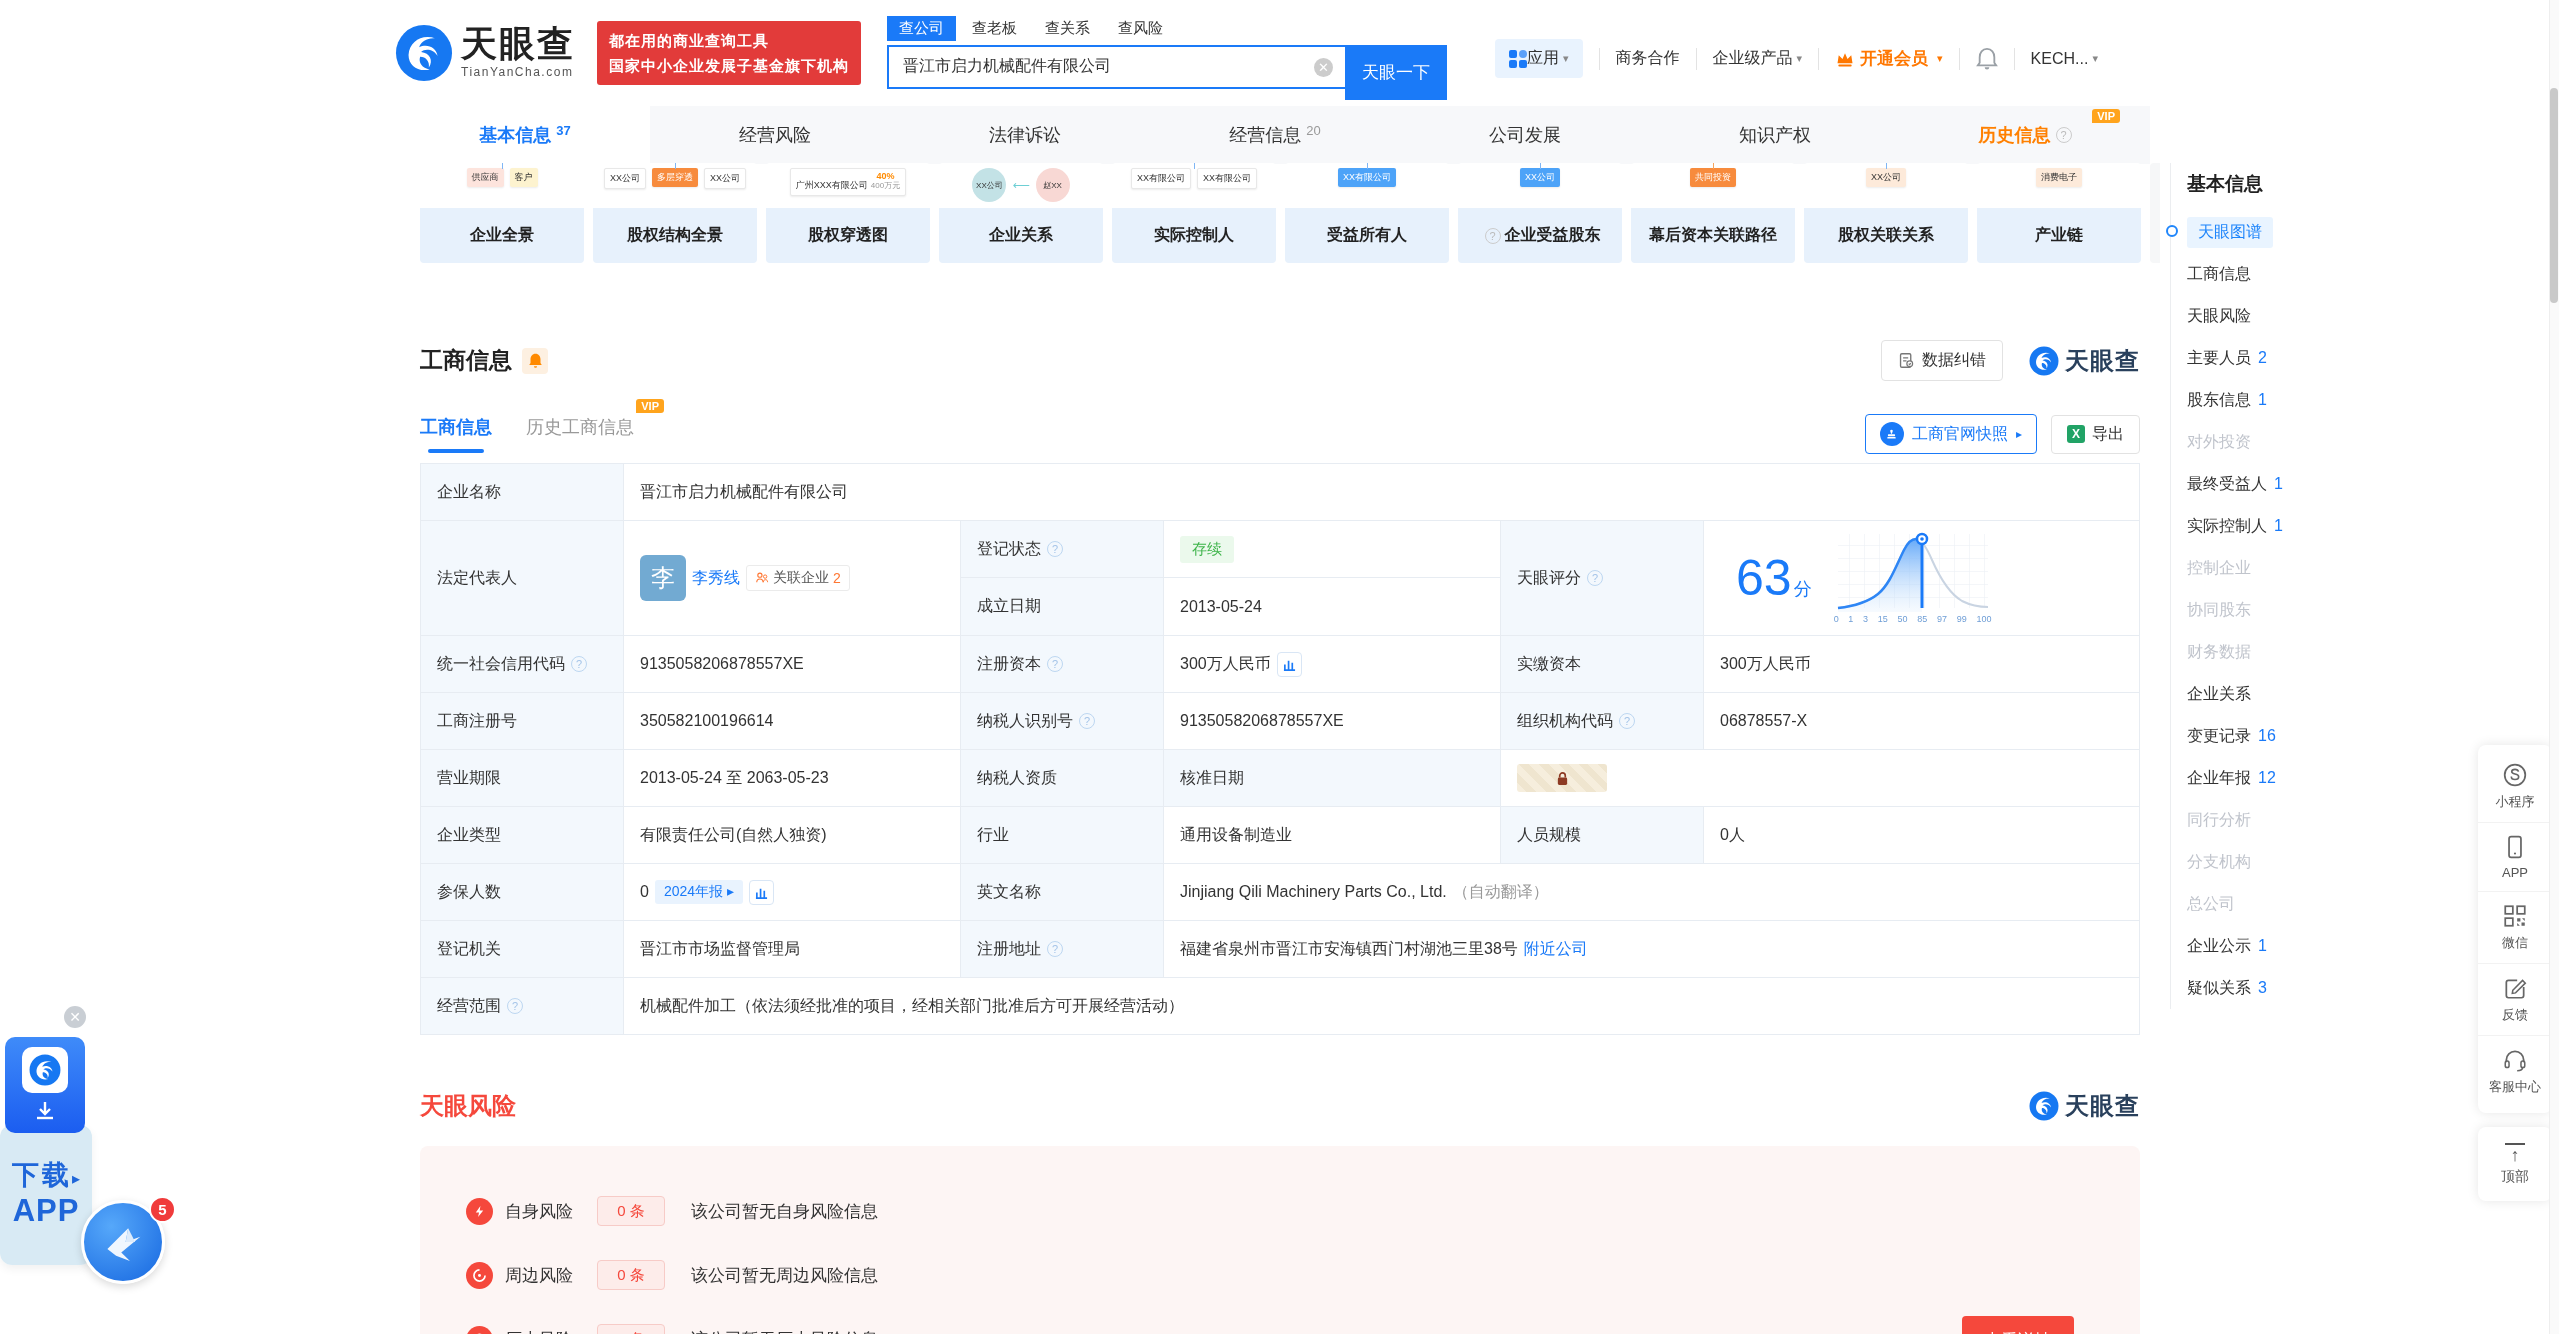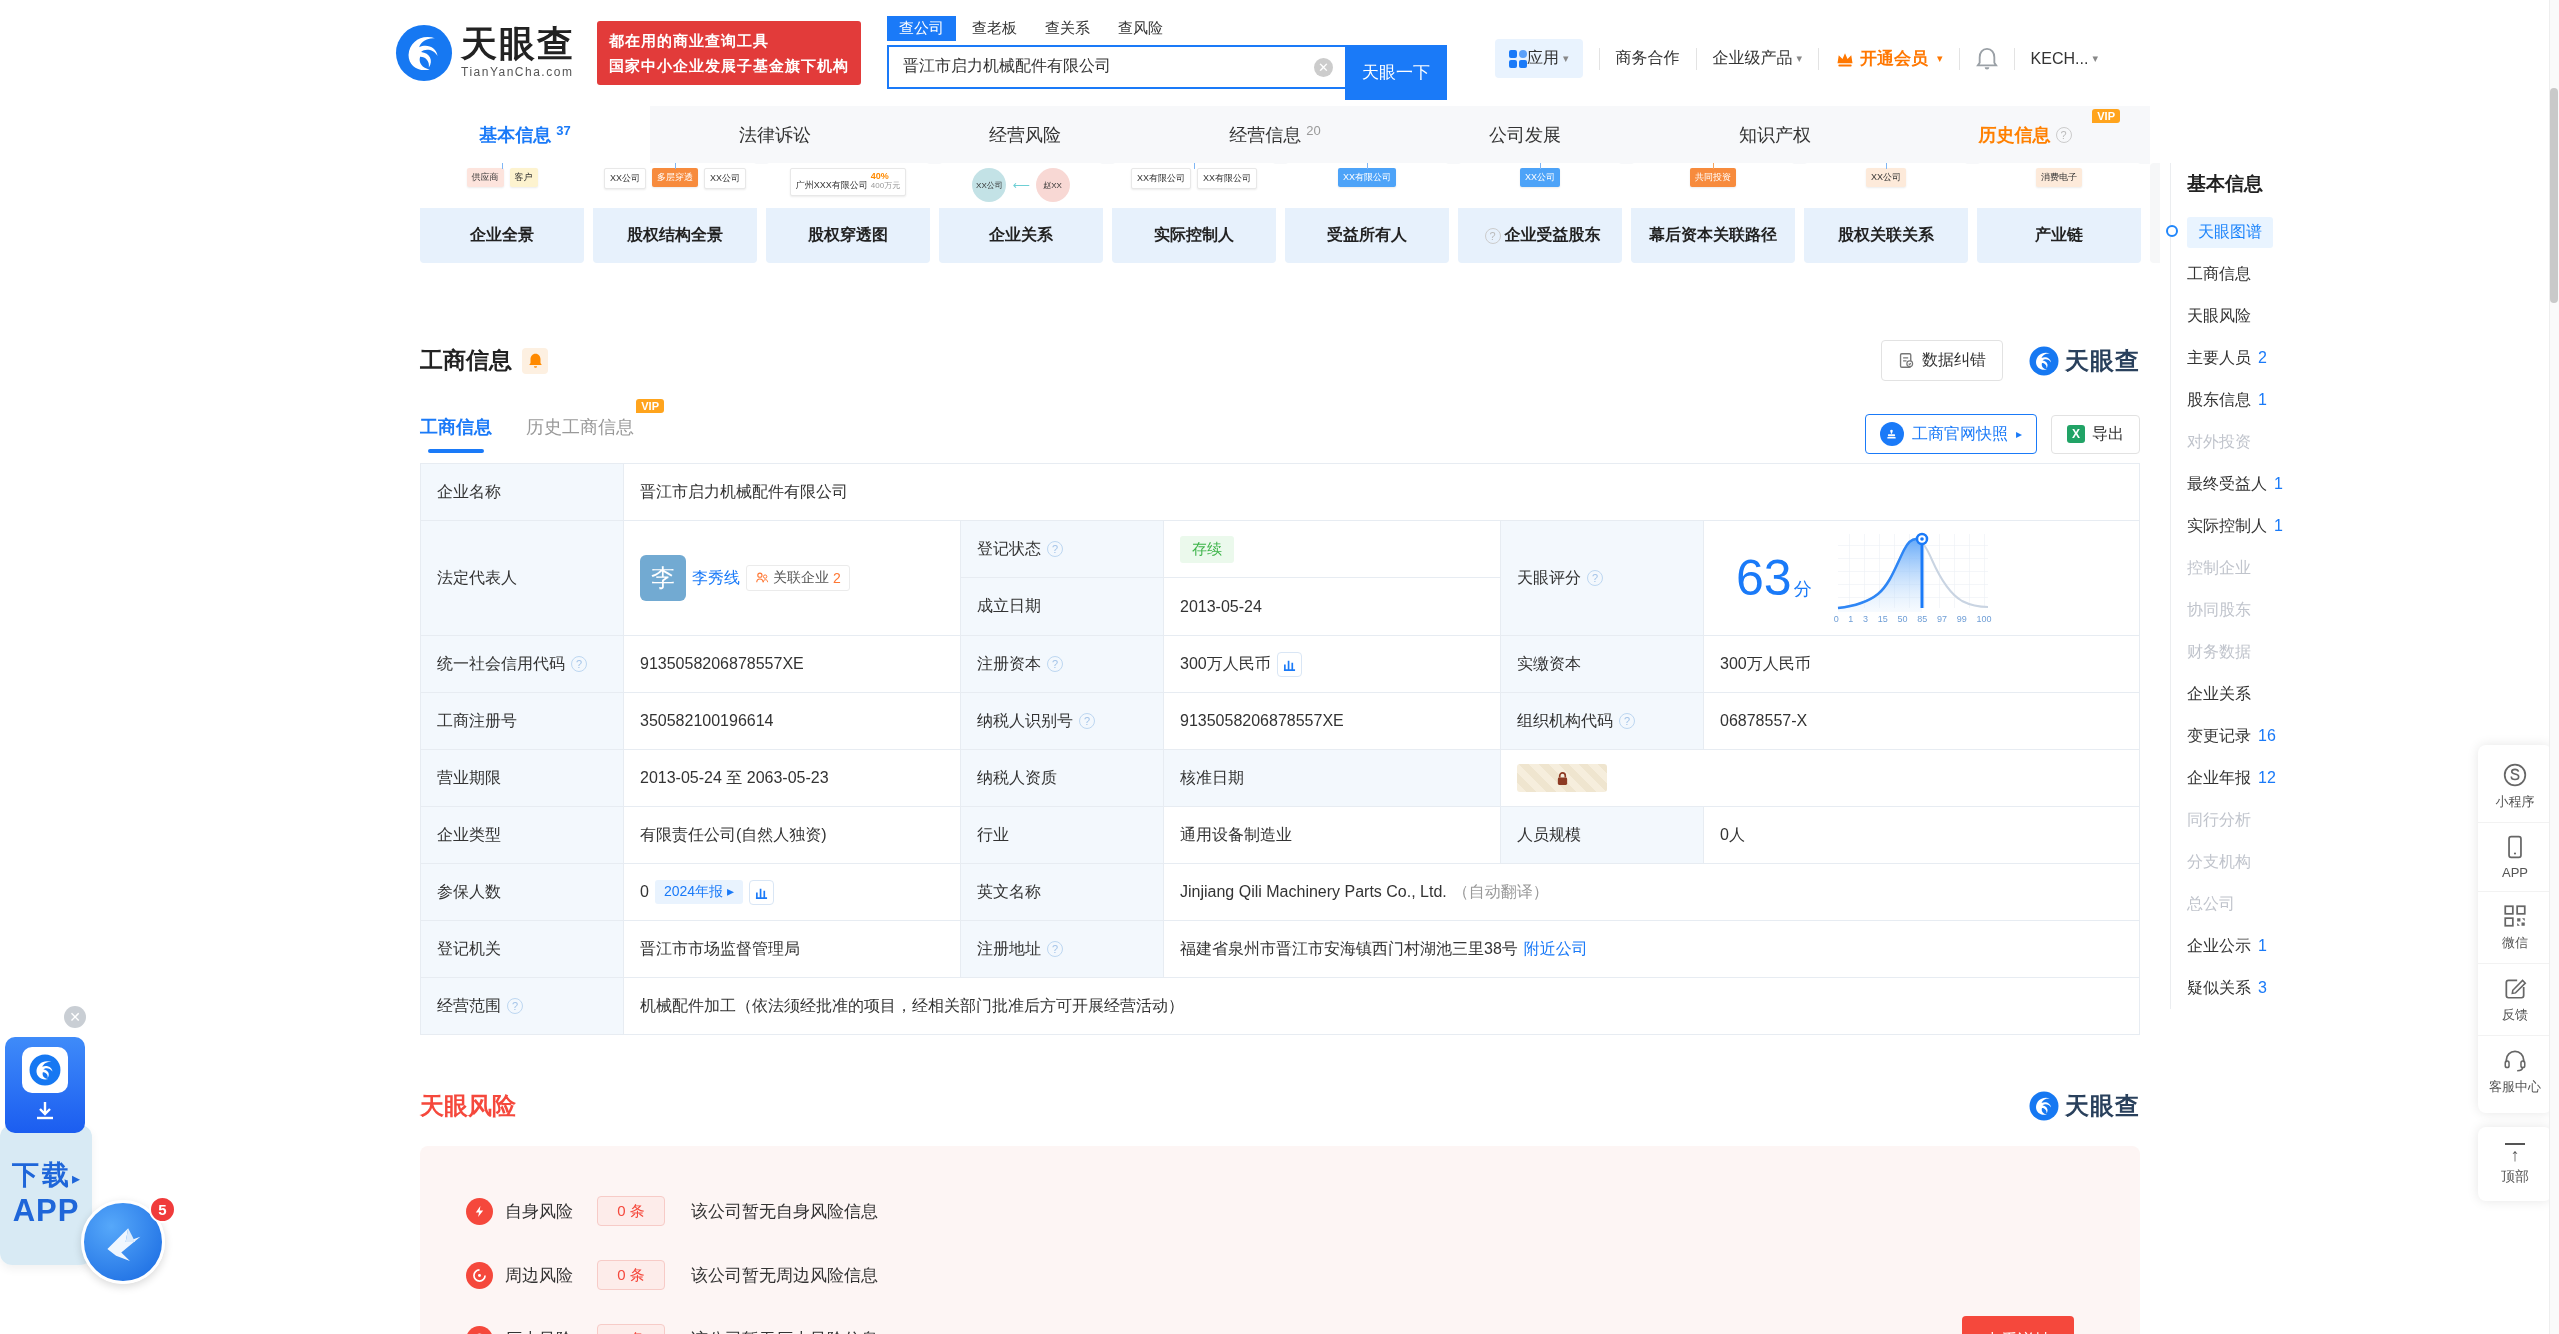--- a/index.html
+++ b/index.html
@@ -71,21 +71,21 @@
 .chip.pink { background:#fde4dd; }
 .chip.yellow { background:#fdf3cf; }
 .chip.white { background:#fff; border:1px solid #e8e8e8; }
 .chip.orange { background:#f78b3d; color:#fff; }
 .chip.blue { background:#4da3f8; color:#fff; }
 .chip.peach { background:#fdeada; }
 .chip.circle { width:34px; height:34px; border-radius:50%; display:flex; align-items:center;
   justify-content:center; box-shadow:none; padding:0; font-size:8px; }
 .chip.teal { background:#c3e2e6; }
 .chip.rose { background:#f8d8d4; }
-.mini-pct { display:inline-block; text-align:left; margin-left:3px; font-size:8px; color:#999; line-height:9px; }
+.mini-pct { display:inline-block; text-align:center; margin-left:3px; font-size:8px; color:#999; line-height:9px; }
 .mini-pct b { color:#ff8a00; display:block; font-size:9px; }
 .tline { position:absolute; top:0; left:50%; width:1px; height:6px; background:#7fb6f5; }
 .arrow-strip { width:28px; height:100px; background:#f6f7f8; border-radius:4px; flex-shrink:0;
   display:flex; align-items:center; justify-content:center; color:#999; font-size:22px; cursor:pointer; }
 
 
 .sec-head { display:flex; align-items:center; }
 .sec-title { font-size:23px; font-weight:bold; color:#222; }
 .brand-mark { display:flex; align-items:center; gap:6px; margin-left:auto; }
 .brand-mark .bm-txt { font-size:24px; font-weight:bold; color:#29405c; letter-spacing:1px; }
@@ -294,24 +294,24 @@
     </div>
   </div>
 </div>
 
 <div class="tabbar">
   <div class="tab on">
     <span>基本信息</span>
       <span class="cnt">37</span>
   </div>
   <div class="tab">
+      <span>经营风险</span>
+    </div>
+  <div class="tab">
       <span>法律诉讼</span>
-    </div>
-  <div class="tab">
-      <span>经营风险</span>
     </div>
   <div class="tab">
     <span>经营信息</span>
       <span class="cnt gray">20</span>
   </div>
   <div class="tab">
       <span>公司发展</span>
     </div>
   <div class="tab">
       <span>知识产权</span>

